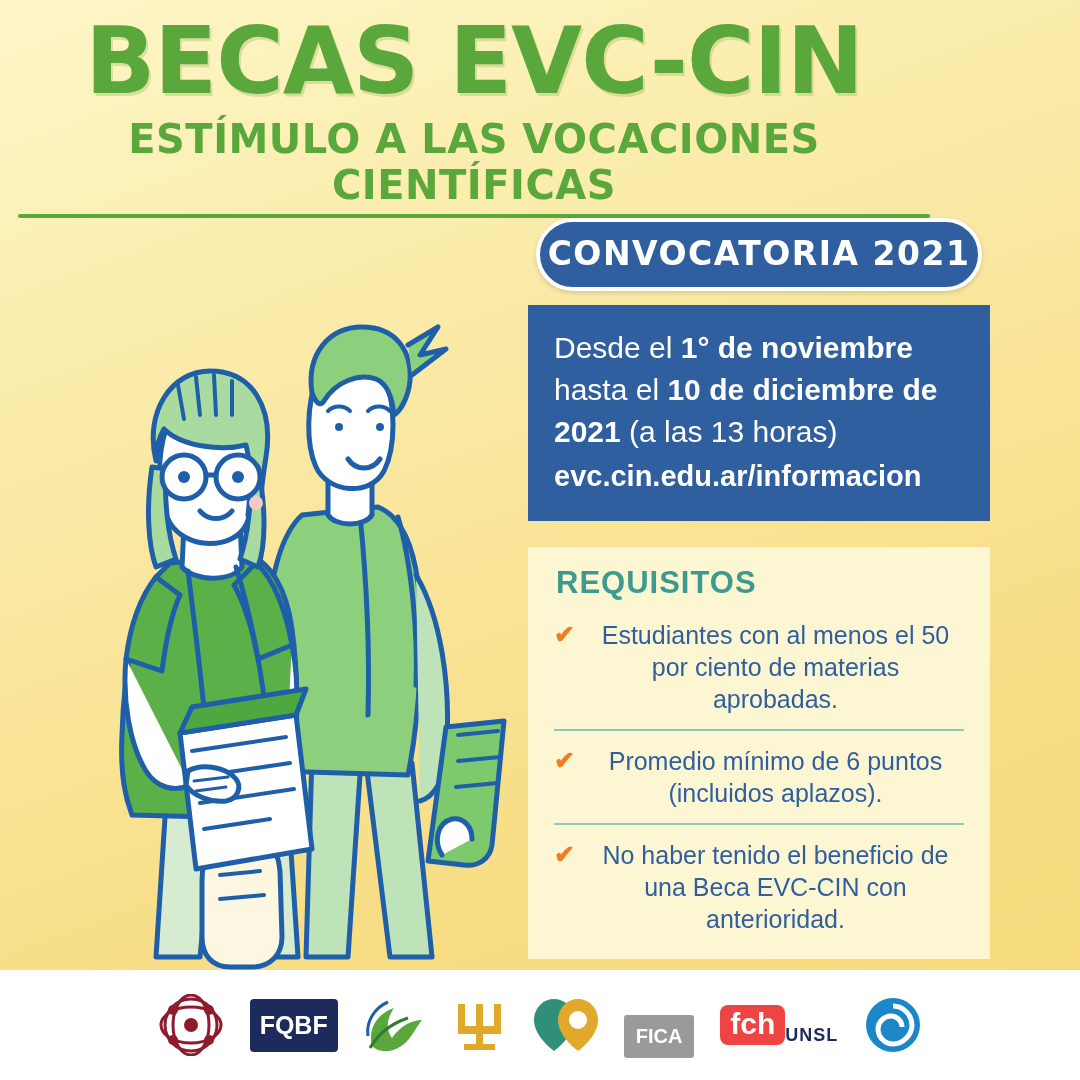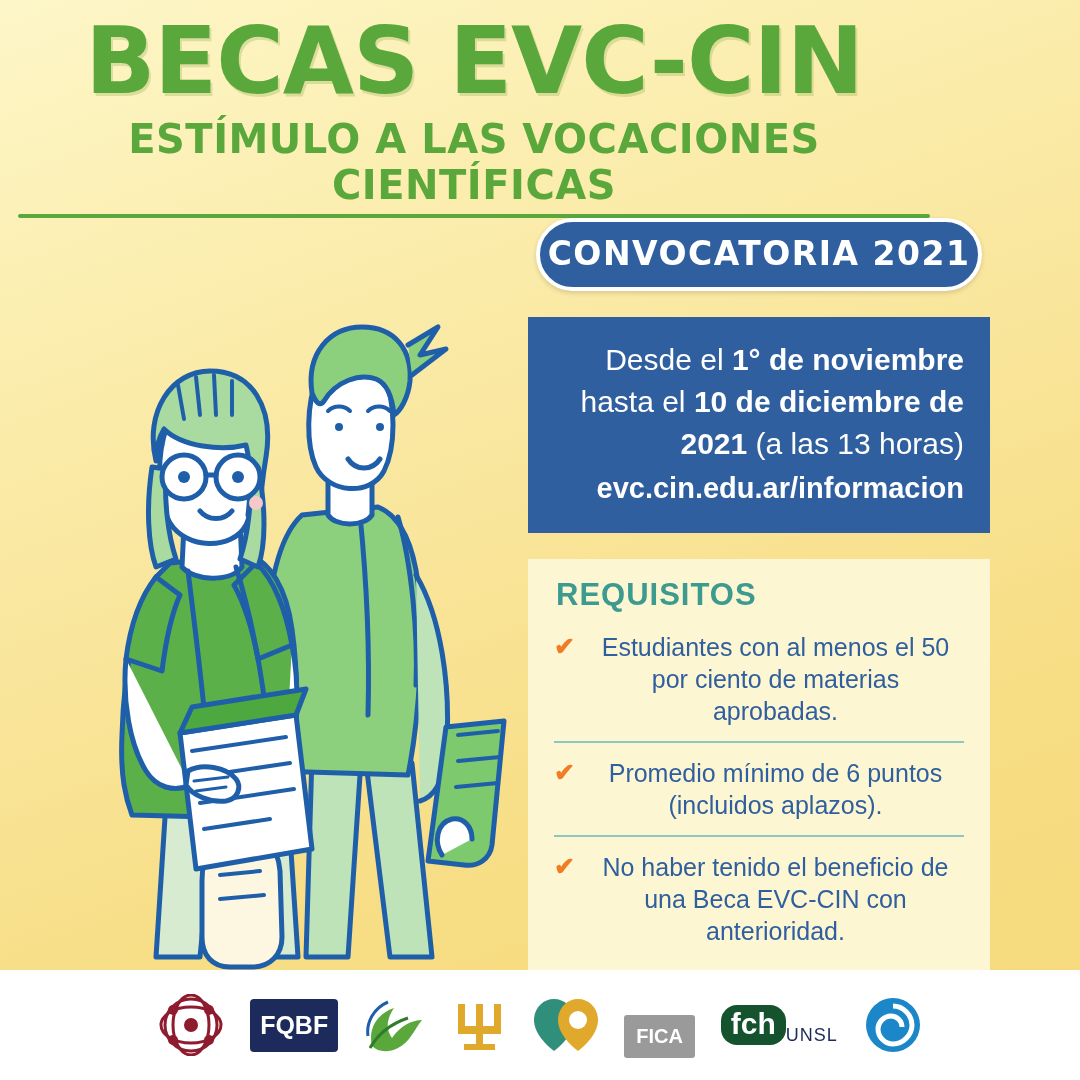--- a/index.html
+++ b/index.html
@@ -77,26 +77,26 @@
     color: #ffffff;
     font-family: "DejaVu Sans", sans-serif;
     font-weight: bold;
     font-size: 33px;
     letter-spacing: 1.5px;
     padding: 12px 0 14px 0;
     box-sizing: border-box;
   }
 
   .dates-box {
-    margin-top: 26px;
+    margin-top: 14px;
     background: #2f5f9e;
     color: #ffffff;
     padding: 22px 26px 24px 26px;
     box-sizing: border-box;
-    text-align: right;
+    text-align: left;
     font-size: 30px;
     line-height: 42px;
   }
   .dates-box .strong { font-weight: bold; }
   .dates-box .url {
     display: block;
     font-weight: bold;
     font-size: 29px;
     margin-top: 2px;
   }
@@ -209,32 +209,32 @@
     font-size: 20px;
     padding: 10px 12px;
     border-radius: 3px;
     margin-top: 23px;
   }
   .logo-fch {
     text-align: center;
     line-height: 1;
   }
   .logo-fch .fch {
-    background: #14532d;
+    background: #ef4444;
     color: #ffffff;
     font-weight: bold;
     font-size: 30px;
     padding: 4px 10px 6px 10px;
-    border-radius: 16px;
+    border-radius: 8px;
     display: inline-block;
   }
   .logo-fch .unsl {
     display: block;
     color: #1d2a5c;
-    font-weight: normal;
+    font-weight: bold;
     font-size: 18px;
     letter-spacing: 1px;
     margin-top: 19px;
   }
 </style>
 </head>
 <body>
 
 <div class="poster">
 

